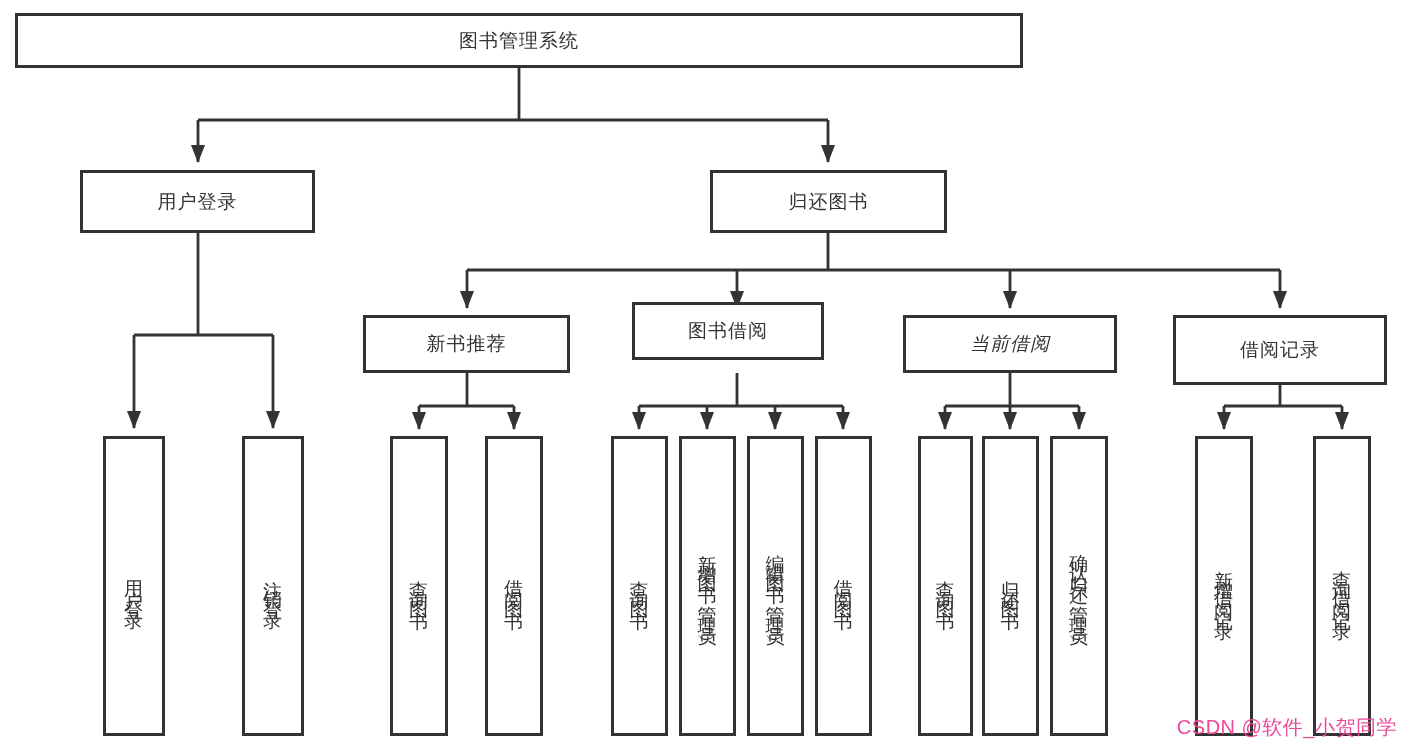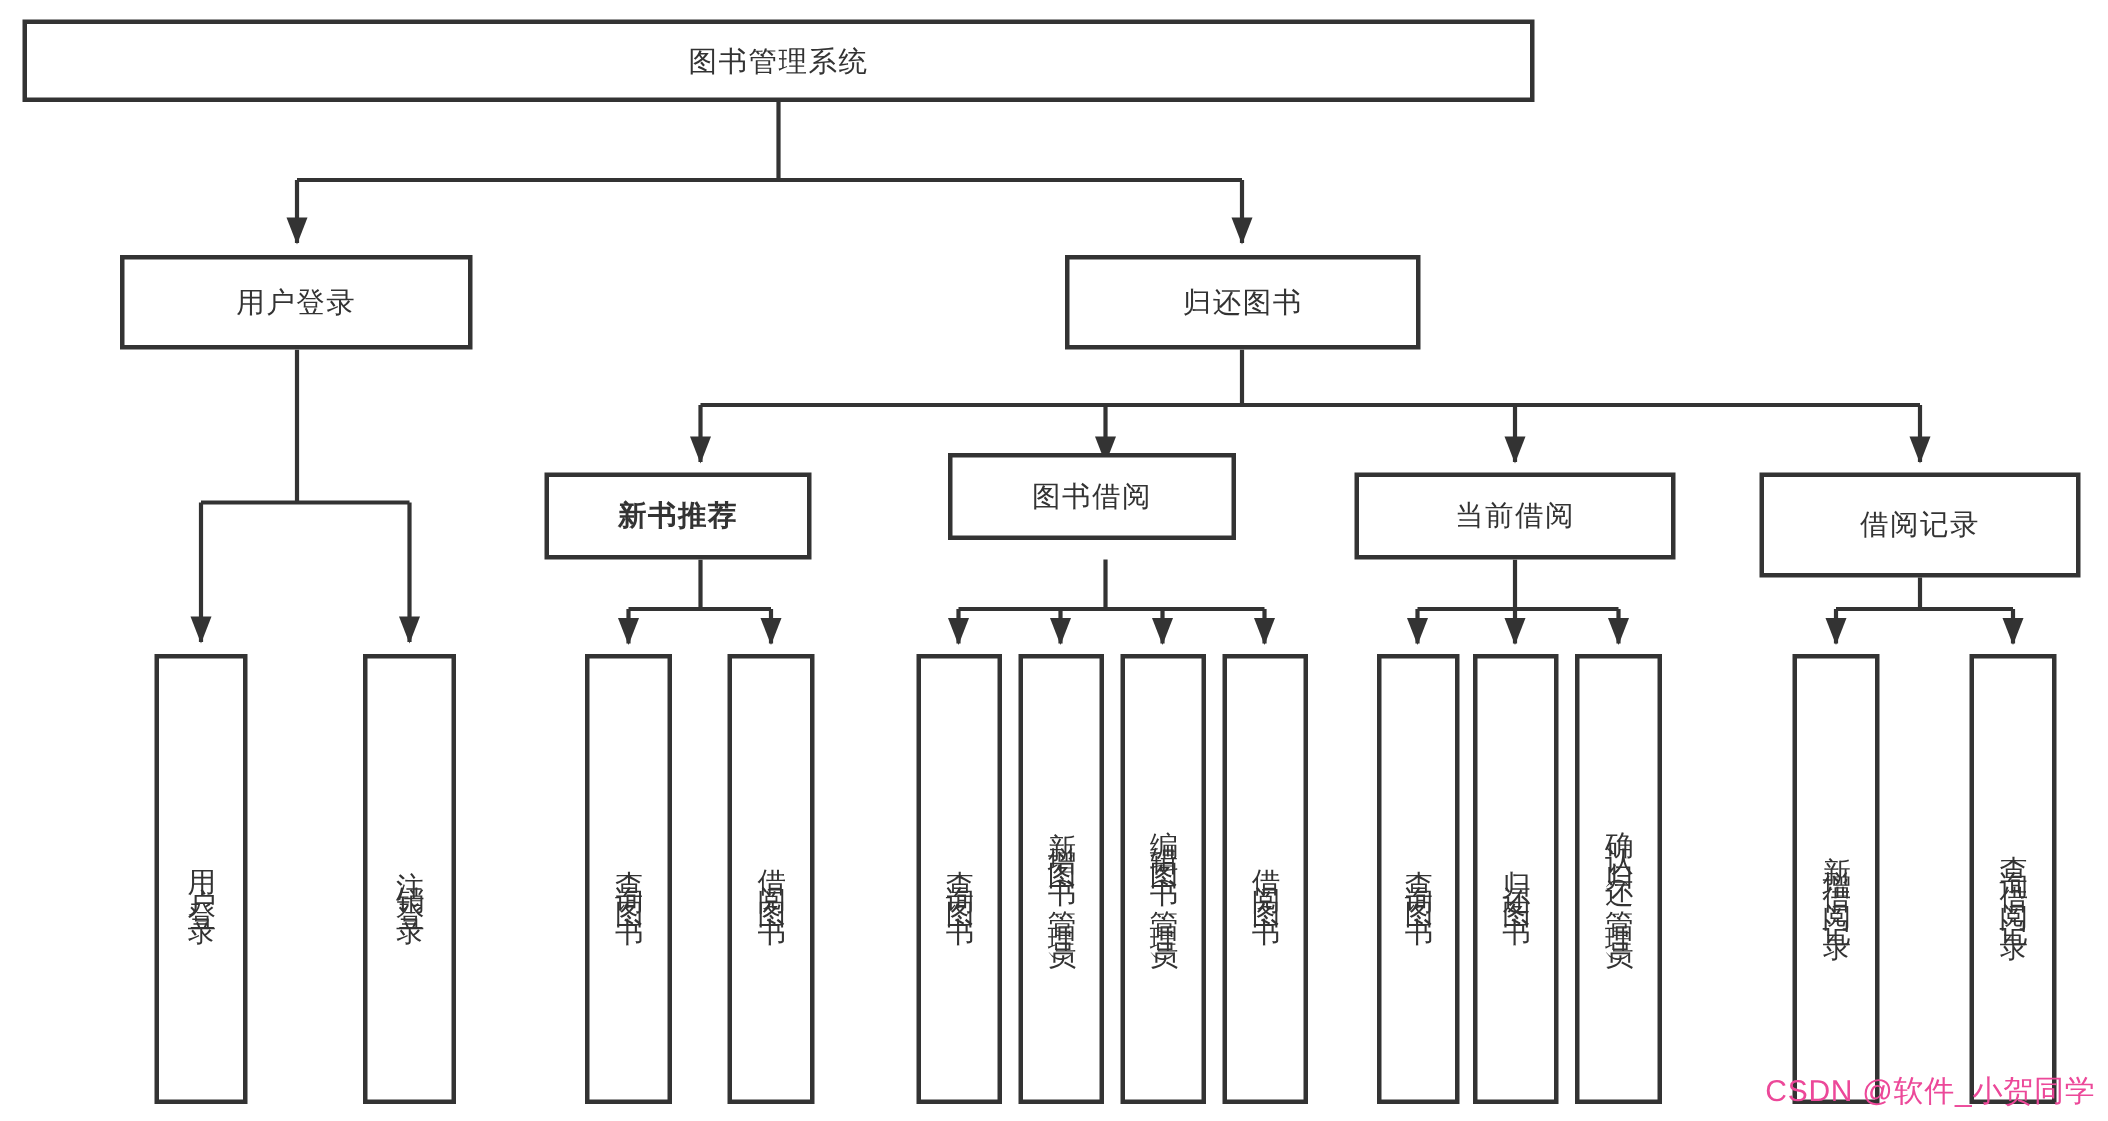--- a/index.html
+++ b/index.html
@@ -20,23 +20,23 @@
   .leaf{
     writing-mode:vertical-rl;text-orientation:mixed;
     letter-spacing:0.55em;font-size:19px;
     display:flex;align-items:center;justify-content:center;
     line-height:1;
   }
   
   .p-root   {left:15px;  top:13px;  width:1008px;height:55px;}
   .p-login  {left:80px;  top:170px; width:235px; height:63px;}
   .p-mgmt   {left:710px; top:170px; width:237px; height:63px;}
-  .p-newrec {left:363px; top:315px; width:178px; height:58px;font-weight:bold;}
+  .p-newrec {left:363px; top:315px; width:207px; height:58px;}
   .p-borrow {left:632px; top:302px; width:192px; height:58px;}
-  .p-current{left:903px; top:315px; width:214px; height:58px;}
+  .p-current{left:903px; top:315px; width:214px; height:58px;font-style:italic;}
   .p-records{left:1173px;top:315px; width:214px; height:70px;}
   .p-l1 {left:103px; top:436px;width:62px;height:300px;}
   .p-l2 {left:242px; top:436px;width:62px;height:300px;}
   .p-l3 {left:390px; top:436px;width:58px;height:300px;}
   .p-l4 {left:485px; top:436px;width:58px;height:300px;}
   .p-l5 {left:611px; top:436px;width:57px;height:300px;}
   .p-l6 {left:679px; top:436px;width:57px;height:300px;}
   .p-l7 {left:747px; top:436px;width:57px;height:300px;}
   .p-l8 {left:815px; top:436px;width:57px;height:300px;}
   .p-l9 {left:918px; top:436px;width:55px;height:300px;}

